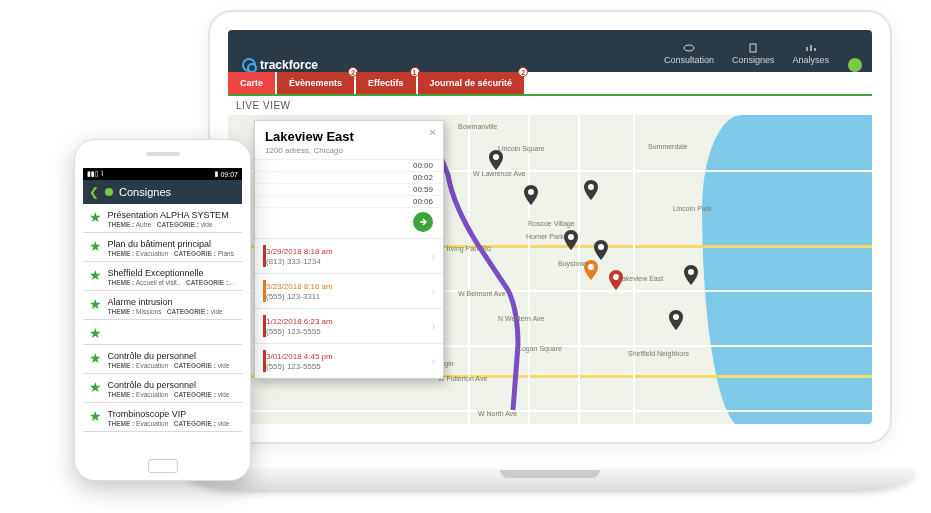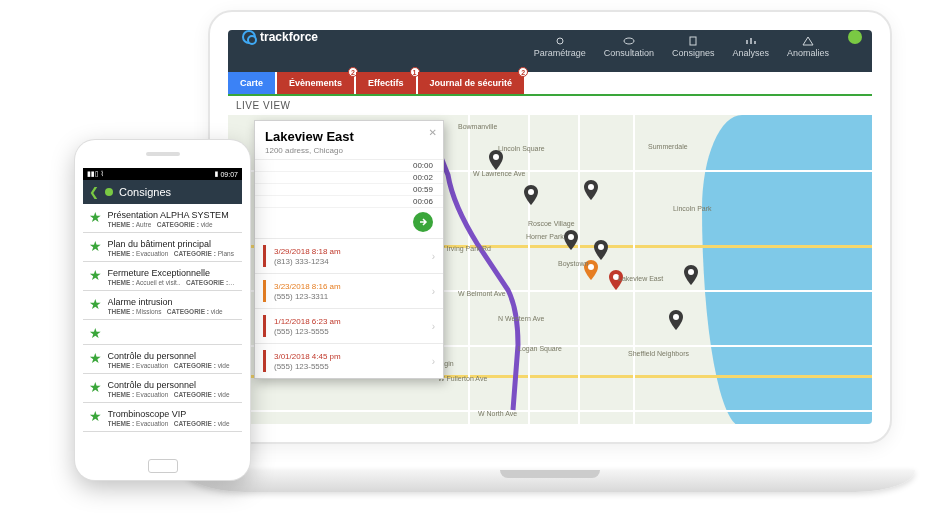--- a/index.html
+++ b/index.html
@@ -5,33 +5,33 @@
 *{box-sizing:border-box;margin:0;padding:0;font-family:Arial,Helvetica,sans-serif}
 body{background:#fff;width:931px;height:513px;position:relative;overflow:hidden}
 
 
 .laptop{position:absolute;left:185px;top:12px;width:730px;height:480px}
 .laptop-screen{width:680px;height:430px;background:#fff;border:18px solid #fff;border-radius:22px;box-shadow:0 0 0 2px #e5e5e5,0 4px 20px rgba(0,0,0,.08);margin:0 auto;overflow:hidden;position:relative}
 .laptop-base{position:absolute;bottom:0;left:0;width:100%;height:22px;background:linear-gradient(#f5f5f5,#d8d8d8);border-radius:0 0 60px 60px/0 0 22px 22px;box-shadow:0 2px 6px rgba(0,0,0,.15)}
 .laptop-notch{position:absolute;bottom:14px;left:50%;transform:translateX(-50%);width:100px;height:8px;background:#ccc;border-radius:0 0 10px 10px}
 
 
-.topbar{height:42px;background:#2b3a47;display:flex;align-items:flex-start;color:#cfd5da;font-size:9px}
+.topbar{height:42px;background:#2b3a47;display:flex;align-items:flex-end;color:#cfd5da;font-size:9px}
 .logo{display:flex;align-items:center;gap:4px;padding:0 14px;color:#fff;font-weight:bold;font-size:12px}
 .logo-mark{width:14px;height:14px;border:2px solid #3fa9f5;border-radius:50%;position:relative}
 .logo-mark:after{content:"";position:absolute;width:6px;height:6px;border:2px solid #3fa9f5;border-radius:50%;right:-3px;bottom:-3px;background:#2b3a47}
 .nav{display:flex;flex:1;justify-content:flex-end;gap:0}
 .nav-item{padding:6px 9px;text-align:center;line-height:1.2;cursor:pointer}
 .nav-item svg{display:block;margin:0 auto 2px}
 .user-dot{width:14px;height:14px;background:#7ac943;border-radius:50%;margin:0 10px;flex:none}
 
 
 .tabs{display:flex;height:24px;border-bottom:2px solid #3aa63a;font-size:9px}
 .tab{padding:0 12px;display:flex;align-items:center;font-weight:bold;cursor:pointer;position:relative}
-.tab.carte{background:#3b82f6;color:#fff}
+.tab.carte{background:#ef4444;color:#fff}
 .tab.red{background:#c0392b;color:#fff;margin-left:2px}
 .tab.red .badge{position:absolute;top:-5px;right:-4px;width:10px;height:10px;background:#fff;color:#c0392b;border-radius:50%;font-size:7px;display:flex;align-items:center;justify-content:center;border:1px solid #c0392b}
 .live-label{font-size:10px;color:#555;padding:4px 8px;letter-spacing:.5px}
 
 
 .map-wrap{position:relative;height:calc(100% - 42px - 24px - 16px);background:#eef2e9;overflow:hidden}
 .water{position:absolute;right:0;top:0;width:130px;height:100%;background:#7fc9e8}
 .water:before{content:"";position:absolute;left:-40px;top:0;width:80px;height:100%;background:#7fc9e8;border-radius:50% 0 0 50%/30% 0 0 70%}
 .grid-road{position:absolute;background:#fff}
 .marker{position:absolute;width:16px;height:20px;cursor:pointer}
@@ -41,21 +41,21 @@
 
 .popup{position:absolute;left:26px;top:90px;width:190px;background:#fff;border:1px solid #d0d0d0;box-shadow:2px 4px 10px rgba(0,0,0,.25);font-size:9px}
 .popup-head{padding:8px 10px 4px;border-bottom:1px solid #eee}
 .popup-title{font-size:13px;font-weight:bold}
 .popup-sub{color:#888;font-size:8px;margin-top:2px}
 .popup-close{position:absolute;right:6px;top:6px;font-size:10px;color:#aaa;cursor:pointer}
 .popup-elapsed{padding:4px 10px 2px;text-align:right;font-size:8px;font-weight:bold}
 .elapsed-row{display:flex;justify-content:flex-end;padding:1px 10px;font-size:8px;color:#444;border-bottom:1px solid #f2f2f2}
 .go{width:20px;height:20px;background:#3aa63a;border-radius:50%;color:#fff;display:flex;align-items:center;justify-content:center;margin:4px 10px 6px auto;cursor:pointer}
 .call-list{}
-.call{display:flex;align-items:center;gap:8px;padding:6px 8px;border-top:1px solid #eaeaea}
+.call{display:flex;align-items:center;padding:6px 8px;border-top:1px solid #eaeaea}
 .cbar{width:3px;height:22px;flex:none}
 .ctext{flex:1;font-size:8px;color:#777}
 .ctext .dt{display:block;margin-bottom:1px}
 .chevron{color:#ccc;font-size:10px}
 
 
 .phone{position:absolute;left:75px;top:140px;width:175px;height:340px;background:#fff;border-radius:20px;box-shadow:0 0 0 1px #ddd,0 8px 24px rgba(0,0,0,.25);padding:28px 8px 26px;overflow:hidden}
 .phone:before{content:"";position:absolute;top:12px;left:50%;transform:translateX(-50%);width:34px;height:4px;background:#ddd;border-radius:3px}
 .phone:after{content:"";position:absolute;bottom:7px;left:50%;transform:translateX(-50%);width:28px;height:12px;border:1px solid #ccc;border-radius:3px}
 .phone-screen{width:100%;height:100%;background:#fff;overflow:hidden;position:relative}
@@ -78,34 +78,28 @@
 <div class="laptop">
   <div class="laptop-screen">
 
     <div class="topbar">
       <div class="logo">
         <span class="logo-mark"></span>
         <span>trackforce</span>
       </div>
       <div class="nav">
         <div class="nav-item"><svg width="12" height="10">
-              <circle cx="6" cy="5" r="3" fill="none" stroke="#cfd5da" stroke-width="1"></circle>
-            </svg><span>Paramétrage</span></div>
-        <div class="nav-item"><svg width="12" height="10">
               <ellipse cx="6" cy="5" rx="5" ry="3" fill="none" stroke="#cfd5da"></ellipse>
             </svg><span>Consultation</span></div>
         <div class="nav-item"><svg width="12" height="10">
               <rect x="3" y="1" width="6" height="8" fill="none" stroke="#cfd5da"></rect>
             </svg><span>Consignes</span></div>
         <div class="nav-item"><svg width="12" height="10">
               <path d="M2 8V4M6 8V2M10 8V5" stroke="#cfd5da" stroke-width="1.5"></path>
             </svg><span>Analyses</span></div>
-        <div class="nav-item"><svg width="12" height="10">
-              <path d="M6 1L11 9H1Z" fill="none" stroke="#cfd5da"></path>
-            </svg><span>Anomalies</span></div>
       </div>
       <div class="user-dot"></div>
     </div>
 
     <div class="tabs">
       <div class="tab carte">
           <span>Carte</span>
         </div>
       <div class="tab red">
           <span>Évènements</span>
@@ -272,21 +266,21 @@
         <div class="li">
           <span class="star">★</span>
           <div class="li-body">
             <div class="li-title">Plan du bâtiment principal</div>
             <div class="li-meta"><b>THEME :</b> Evacuation &nbsp; <b>CATEGORIE :</b> Plans</div>
           </div>
         </div>
         <div class="li">
           <span class="star">★</span>
           <div class="li-body">
-            <div class="li-title">Fermeture Exceptionnelle</div>
+            <div class="li-title">Sheffield Exceptionnelle</div>
             <div class="li-meta"><b>THEME :</b> Accueil et visit.. &nbsp; <b>CATEGORIE :</b> Horaires d'..</div>
           </div>
         </div>
         <div class="li">
           <span class="star">★</span>
           <div class="li-body">
             <div class="li-title">Alarme intrusion</div>
             <div class="li-meta"><b>THEME :</b> Missions &nbsp; <b>CATEGORIE :</b> vide</div>
           </div>
         </div>

